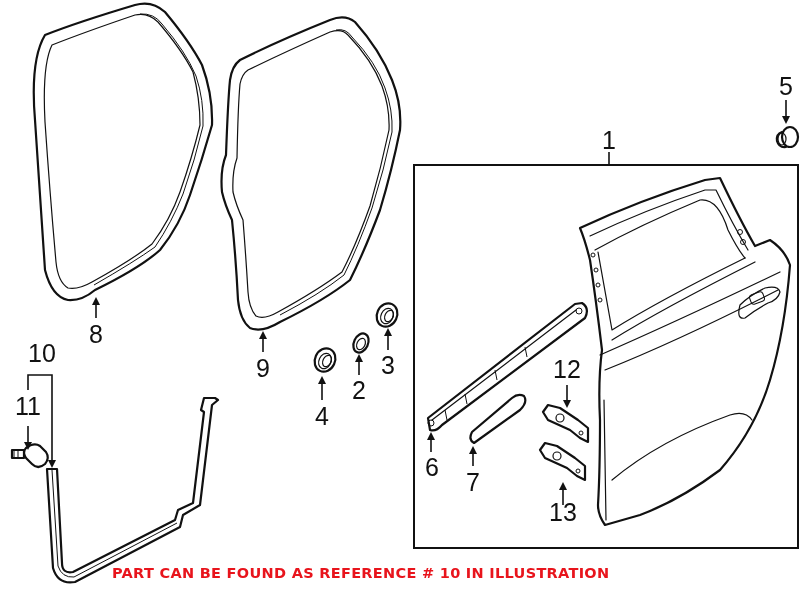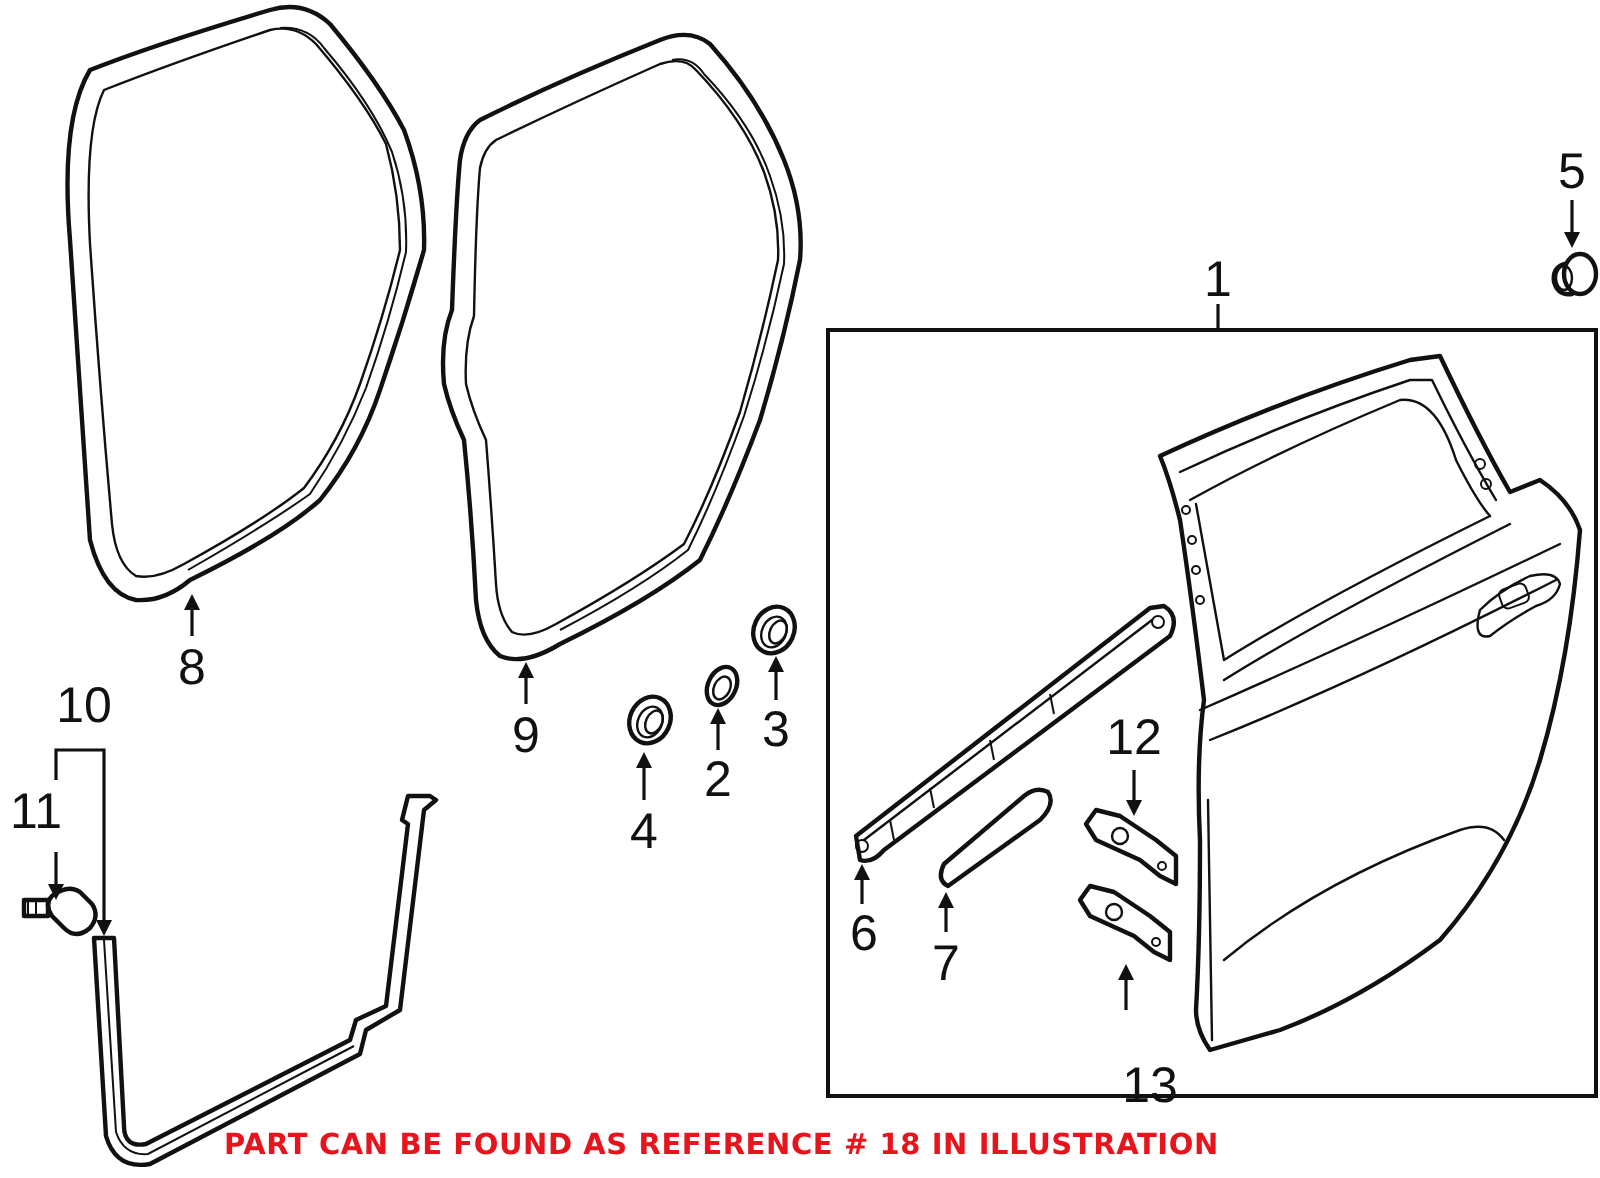--- a/index.html
+++ b/index.html
@@ -156,17 +156,17 @@
 <div class="lbl" style="left:609px; top:128px;">1</div>
 <div class="lbl" style="left:359px; top:378px;">2</div>
 <div class="lbl" style="left:388px; top:353px;">3</div>
 <div class="lbl" style="left:322px; top:404px;">4</div>
 <div class="lbl" style="left:786px; top:74px;">5</div>
 <div class="lbl" style="left:432px; top:455px;">6</div>
 <div class="lbl" style="left:473px; top:470px;">7</div>
 <div class="lbl" style="left:96px; top:322px;">8</div>
 <div class="lbl" style="left:263px; top:356px;">9</div>
 <div class="lbl" style="left:42px; top:341px;">10</div>
-<div class="lbl" style="left:18px; top:394px;text-align:right;">11</div>
+<div class="lbl" style="left:28px; top:394px;text-align:right;">11</div>
 <div class="lbl" style="left:567px; top:357px;text-align:right;">12</div>
-<div class="lbl" style="left:563px; top:531px;margin-left:12px;">13</div>
+<div class="lbl" style="left:563px; top:500px;">13</div>
 
-<div class="notice">PART CAN BE FOUND AS REFERENCE # 18 IN ILLUSTRATION</div>
+<div class="notice">PART CAN BE FOUND AS REFERENCE # 10 IN ILLUSTRATION</div>
 
 </body></html>

